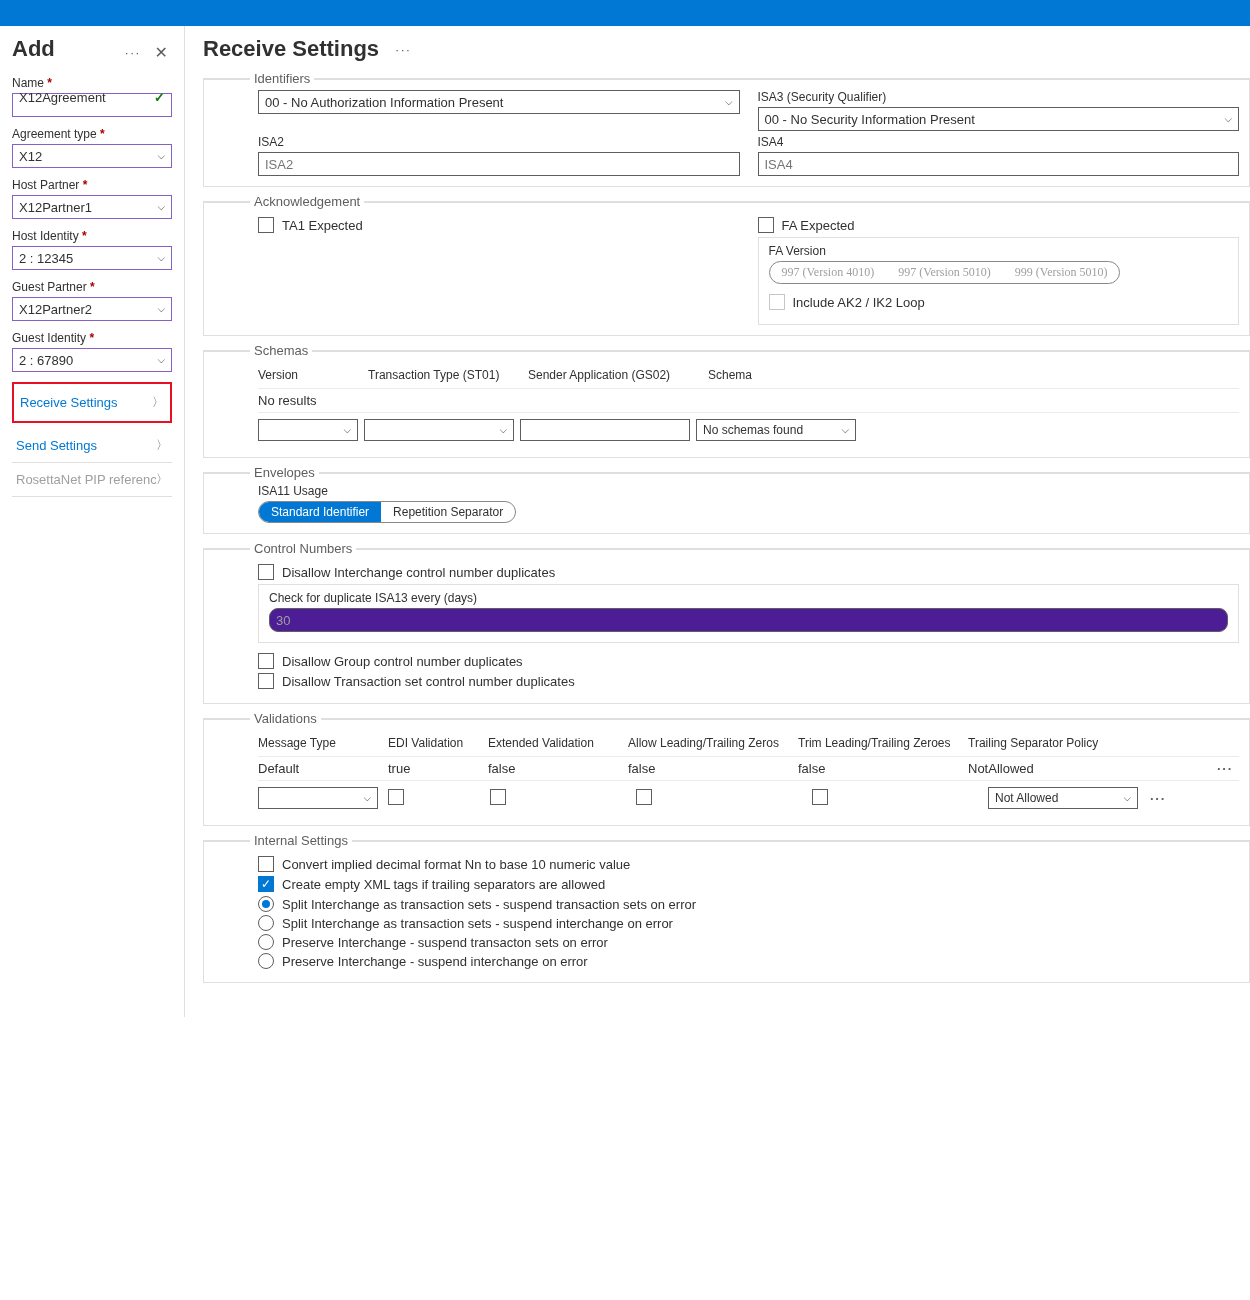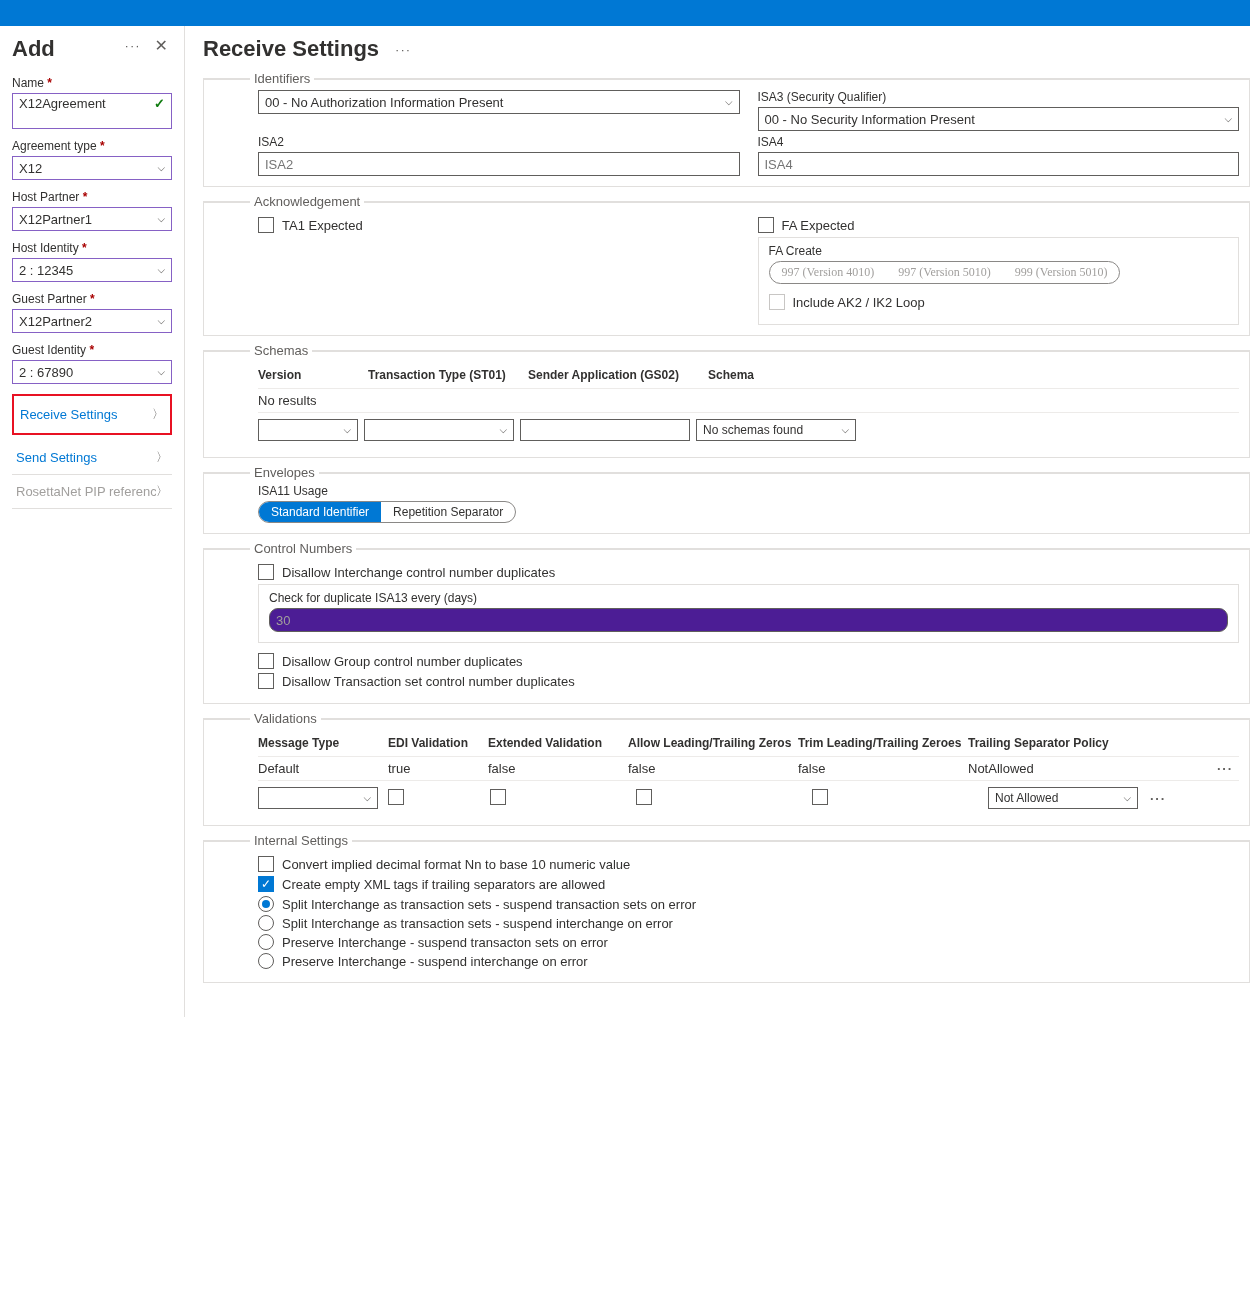--- a/index.html
+++ b/index.html
@@ -1,27 +1,27 @@
 <!DOCTYPE html>
 <html><head>
 <meta charset="utf-8">
 <style>
 * { box-sizing: border-box; margin: 0; padding: 0; }
 body { font-family: "Segoe UI", -apple-system, sans-serif; font-size: 13px; color: #323130; background: #fff; }
 .top-bar { height: 26px; background: #0078d4; }
 .layout { display: flex; }
 .sidebar { width: 185px; padding: 10px 12px; border-right: 1px solid #e1dfdd; }
-.sidebar-head { display: flex; align-items: flex-start; justify-content: space-between; margin-bottom: 14px; }
+.sidebar-head { display: flex; align-items: flex-end; justify-content: space-between; margin-bottom: 14px; }
 .sidebar-title { font-size: 22px; font-weight: 600; }
 .dots { color: #605e5c; cursor: pointer; padding: 0 4px; letter-spacing: 1px; }
 .close-x { font-size: 16px; color: #605e5c; cursor: pointer; padding: 0 4px; }
 .field { margin-bottom: 10px; }
 .field-label { font-size: 12px; margin-bottom: 3px; display: block; }
 .req::after { content: " *"; color: #a80000; font-weight: bold; }
-.field-input, .field-input-check { width: 100%; height: 36px; border: 1px solid #8661c5; padding: 0 22px 16px 6px; font-size: 13px; font-family: inherit; position: relative; display: flex; align-items: center; }
+.field-input, .field-input-check { width: 100%; height: 24px; border: 1px solid #8661c5; padding: 0 22px 16px 6px; font-size: 13px; font-family: inherit; position: relative; display: flex; align-items: center; }
 .field-input-check::after { content: "✓"; position: absolute; right: 6px; color: #107c10; font-weight: bold; }
 .field-select { width: 100%; height: 24px; border: 1px solid #8661c5; padding: 8px 6px; font-size: 13px; font-family: inherit; background: #fff; appearance: none; position: relative; display: flex; align-items: center; justify-content: space-between; }
 .chev { font-size: 10px; color: #605e5c; }
 .nav-item { display: flex; justify-content: space-between; align-items: center; padding: 8px 4px; border-bottom: 1px solid #e1dfdd; color: #0078d4; font-size: 13px; cursor: pointer; }
 .nav-item.selected { border: 2px solid #e81123; margin: 6px 0; padding: 10px 6px; }
 .nav-item.disabled { color: #a19f9d; white-space: nowrap; overflow: hidden; }
 .nav-chev { color: #605e5c; font-size: 12px; }
 .main { flex: 1; padding: 10px 0 20px 18px; overflow: hidden; }
 .main-head { display: flex; align-items: center; gap: 12px; margin-bottom: 16px; }
 .main-title { font-size: 22px; font-weight: 600; }
@@ -40,21 +40,21 @@
 .cbox.checked { background: #0078d4; border-color: #0078d4; color: #fff; font-size: 12px; }
 .cbox.disabled { border-color: #c8c6c4; }
 .pill-group { display: inline-flex; border: 1px solid #8a8886; border-radius: 12px; overflow: hidden; }
 .pill { padding: 3px 12px; font-size: 12px; cursor: pointer; }
 .pill.active { background: #0078d4; color: #fff; }
 .pill-group.disabled .pill { color: #a19f9d; font-family: Liberation Serif, serif; }
 .sub-block { border: 1px solid #e1dfdd; padding: 6px 10px 10px 10px; margin-top: 4px; }
 .radio-row { display: flex; align-items: center; gap: 8px; margin: 3px 0; }
 .radio { width: 16px; height: 16px; border: 1px solid #605e5c; border-radius: 50%; display: inline-flex; align-items: center; justify-content: center; }
 .radio.selected::after { content: ""; width: 8px; height: 8px; background: #0078d4; border-radius: 50%; }
-.tbl-head { display: flex; font-weight: 700; font-size: 12px; padding: 6px 0; }
+.tbl-head { display: flex; font-weight: 400; font-size: 12px; padding: 6px 0; }
 .tbl-row { display: flex; align-items: center; padding: 4px 0; font-size: 13px; border-top: 1px solid #edebe9; }
 .tbl-input-row { display: flex; align-items: center; gap: 6px; padding: 6px 0; border-top: 1px solid #edebe9; }
 .small-select { height: 22px; border: 1px solid #605e5c; display: flex; align-items: center; justify-content: space-between; padding: 0 6px; font-size: 12px; background: #fff; }
 .more-dots { font-weight: bold; color: #605e5c; cursor: pointer; padding: 0 6px; letter-spacing: 1px; }
 </style>
 </head>
 <body>
 
 <div class="top-bar"></div>
 <div class="layout">
@@ -170,21 +170,21 @@
                 <span class="cbox"></span>
                 <span>TA1 Expected</span>
               </div>
           </div>
           <div class="col">
             <div class="checkbox-row">
                 <span class="cbox"></span>
                 <span>FA Expected</span>
               </div>
             <div class="sub-block">
-              <label class="mlabel">FA Create</label>
+              <label class="mlabel">FA Version</label>
               <div class="pill-group disabled">
                 <span class="pill">997 (Version 4010)</span>
                 <span class="pill">997 (Version 5010)</span>
                 <span class="pill">999 (Version 5010)</span>
               </div>
               <div class="checkbox-row" style="margin-top:10px">
                   <span class="cbox disabled"></span>
                   <span>Include AK2 / IK2 Loop</span>
                 </div>
             </div>

